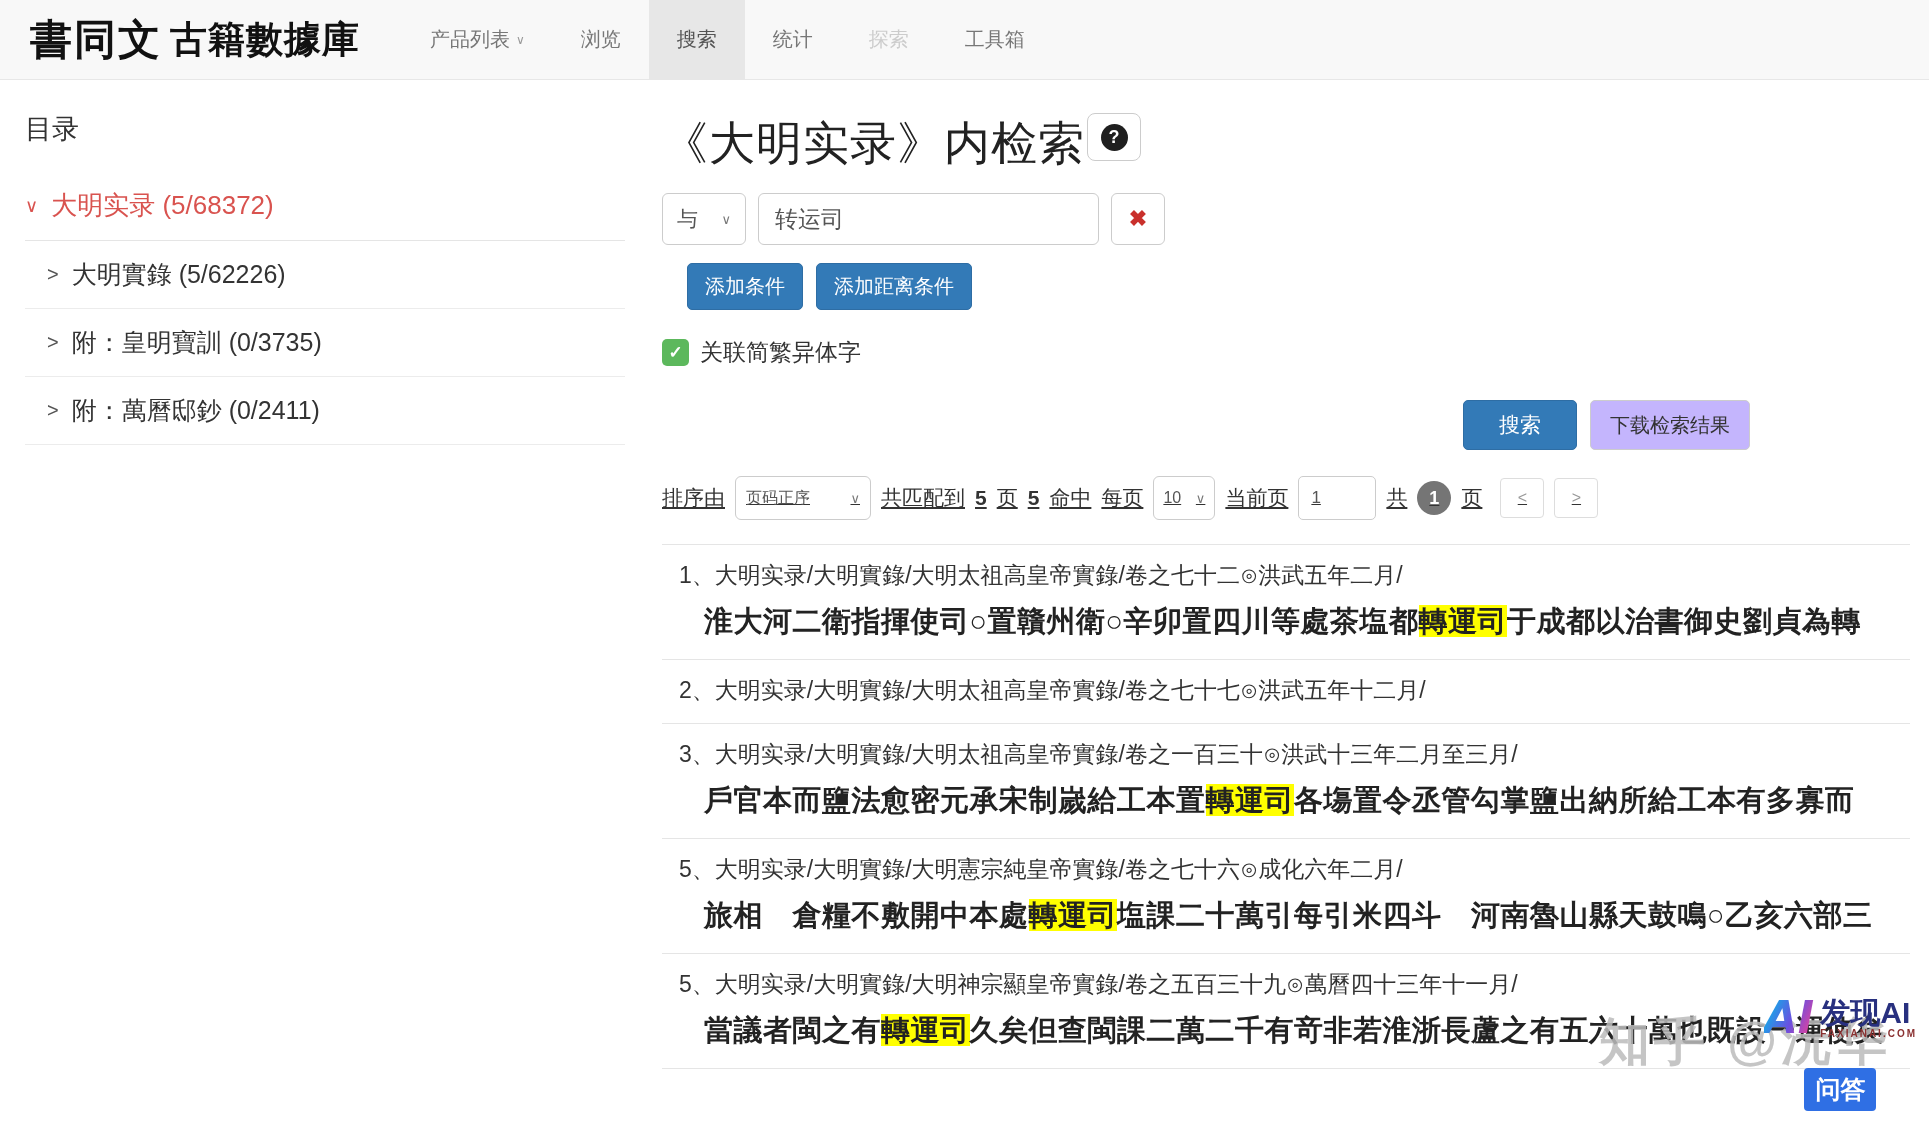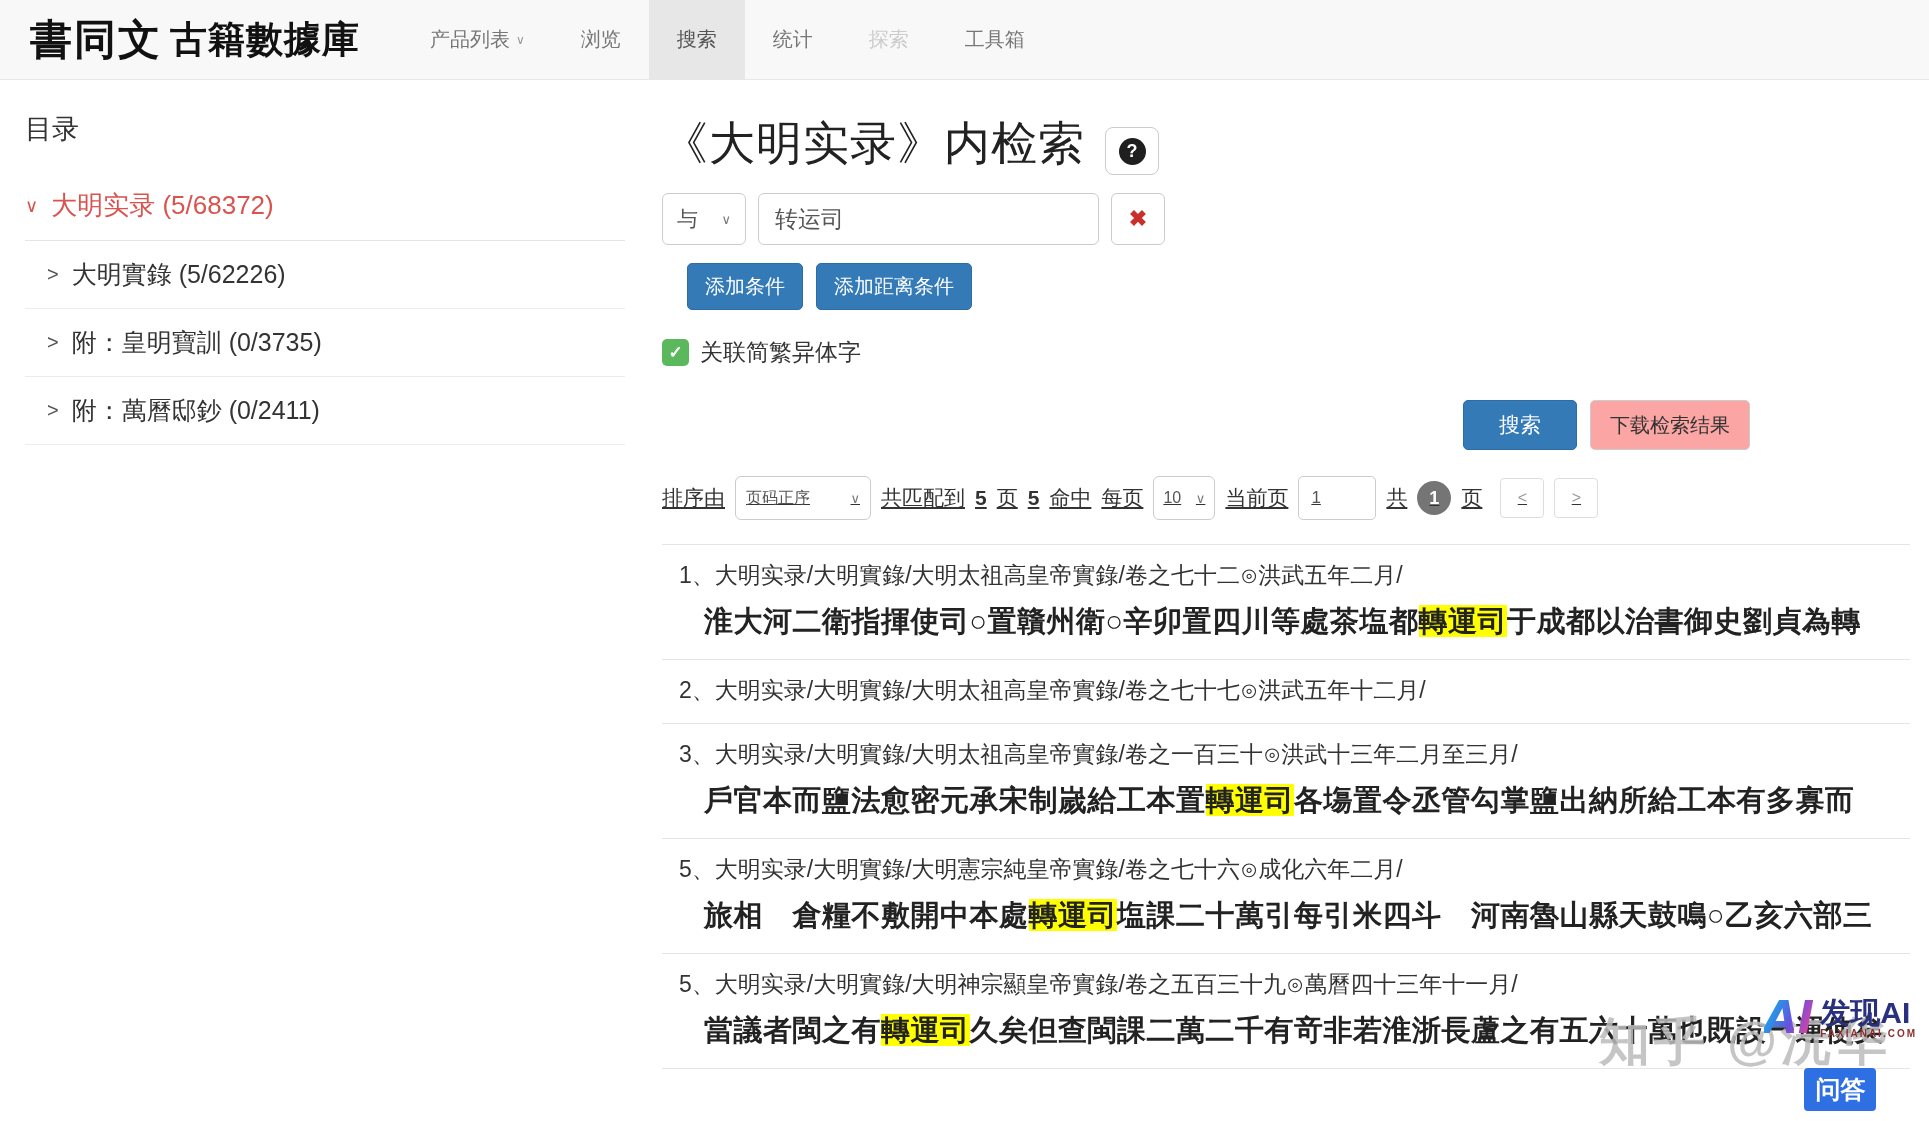--- a/index.html
+++ b/index.html
@@ -25,21 +25,21 @@
   .sidebar-title { font-size:27px; color:#333; margin-bottom:24px; }
   .tree-item { display:flex; align-items:center; gap:13px; font-size:26px; padding:17px 0;
                border-bottom:1px solid #ececec; cursor:pointer; }
   .tree-item.root { color:#d9534f; border-bottom-color:#e5e5e5; }
   .tree-item.child { padding-left:22px; font-size:25px; color:#333; }
   .tree-caret { font-size:18px; }
   .tree-item.child .tree-caret { font-size:20px; color:#555; }
 
   
   .main { position:absolute; left:662px; top:81px; width:1250px; }
-  .title-row { display:flex; align-items:flex-end; gap:20px; margin-top:32px; }
+  .title-row { display:flex; align-items:flex-start; gap:2px; margin-top:32px; }
   .page-title { font-size:46px; font-weight:500; color:#222; letter-spacing:1px; }
   .help-btn { width:54px; height:48px; border:1px solid #ccc; border-radius:8px; background:#fff;
               display:flex; align-items:center; justify-content:center; cursor:pointer; }
   .help-circle { width:27px; height:27px; border-radius:50%; background:#1f1f1f; color:#fff;
                  font-size:18px; font-weight:bold; display:flex; align-items:center;
                  justify-content:center; }
 
   .form-row { display:flex; gap:12px; margin-top:18px; align-items:center; }
   .select { position:relative; display:flex; align-items:center; justify-content:space-between;
             border:1px solid #ccc; border-radius:6px; background:#fff; cursor:pointer;
@@ -59,21 +59,21 @@
                  display:flex; align-items:center; font-family:"Liberation Sans", sans-serif; }
 
   .check-row { display:flex; align-items:center; gap:11px; margin-top:27px; cursor:pointer; }
   .checkbox { width:27px; height:27px; border-radius:5px; background:#5cb85c; color:#fff;
               font-size:17px; font-weight:bold; display:flex; align-items:center;
               justify-content:center; }
   .check-label { font-size:23px; color:#333; }
 
   .action-row { width:1088px; display:flex; justify-content:flex-end; gap:13px; margin-top:32px; }
   .btn-search { padding:0 35px; font-size:21px; height:50px; }
-  .btn-download { background:#fca5a5; border:1px solid #ccc; color:#333; font-size:20px; height:50px;
+  .btn-download { background:#c4b5fd; border:1px solid #ccc; color:#333; font-size:20px; height:50px;
                   padding:16px 19px; border-radius:5px; cursor:pointer; display:flex;
                   align-items:center; }
 
   
   .sort-row { display:flex; align-items:center; gap:10px; margin-top:26px; font-size:21px;
               color:#333;text-decoration:underline; }
   .sort-select { width:136px; height:44px; padding:0 10px; font-size:16px; }
   .pp-select { width:62px; height:44px; padding:0 9px; font-size:16px; }
   .sort-row .b { font-weight:bold; }
   .page-input { width:78px; height:44px; border:1px solid #ccc; border-radius:5px; font-size:17px;

